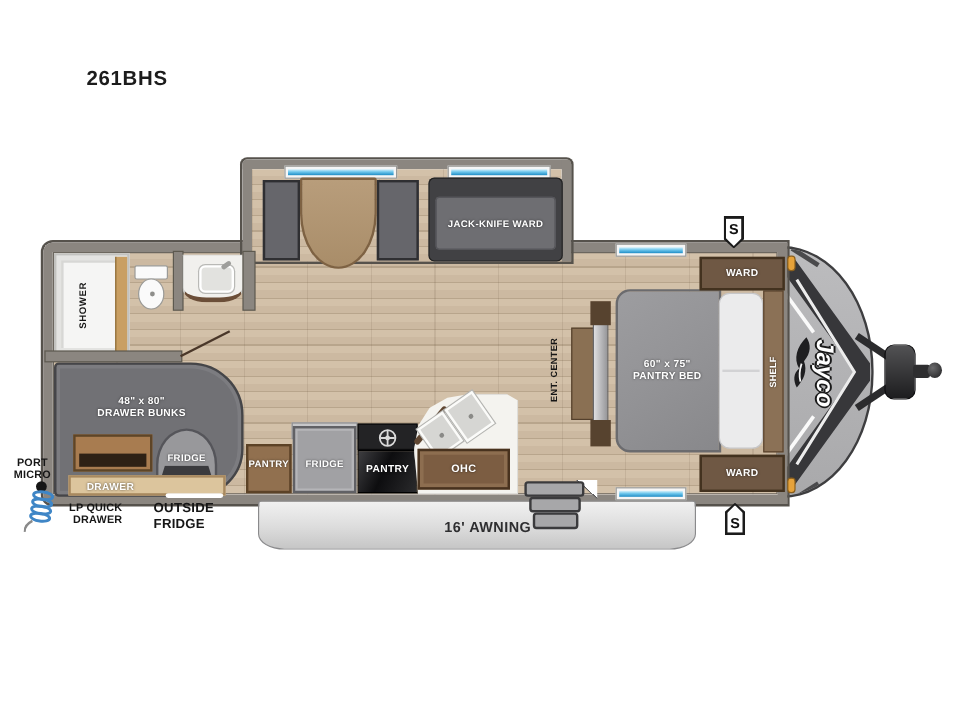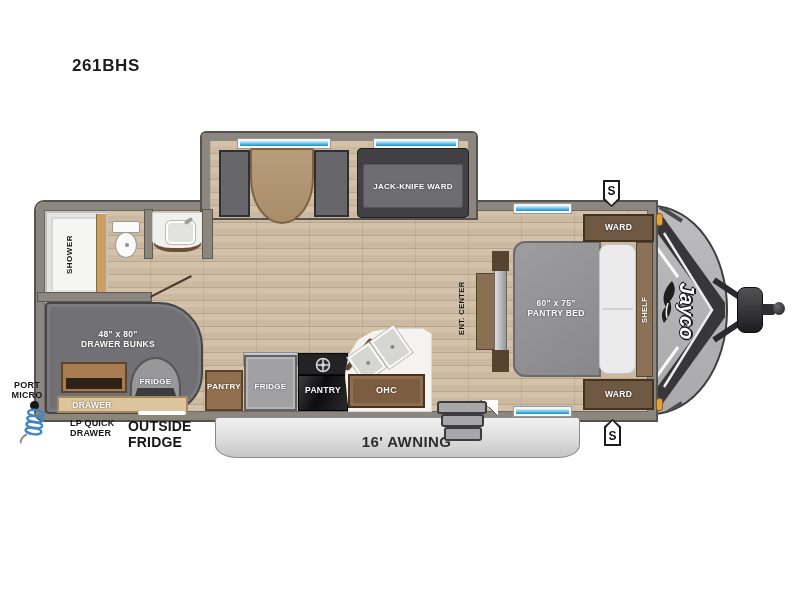--- a/index.html
+++ b/index.html
@@ -210,21 +210,21 @@
   <div class="window" style="left:513px;top:406px;width:59px;height:11px;">
       <div class="glass"></div>
     </div>
 
   <div class="abs" style="left:656px;top:213px;width:7px;height:13px;background:#e6a23a;border:1px solid #8a5f1d;border-radius:3px;box-sizing:border-box;"></div>
   <div class="abs" style="left:656px;top:398px;width:7px;height:13px;background:#e6a23a;border:1px solid #8a5f1d;border-radius:3px;box-sizing:border-box;"></div>
 
   <div class="abs" style="left:215px;top:417px;width:365px;height:41px;border:1.5px solid #8a8a8c;box-sizing:border-box;
               background:linear-gradient(180deg,#f1f1f1 0%,#dcdcdc 55%,#c6c6c6 100%);
               border-radius:3px 3px 22px 22px / 3px 3px 13px 13px;"></div>
-  <div class="lbl-dark" style="left:215px;top:433px;width:383px;font-size:15px;color:#2e2e30;letter-spacing:.4px;">16' AWNING</div>
+  <div class="lbl-dark" style="left:215px;top:433px;width:383px;font-size:12px;color:#2e2e30;letter-spacing:.4px;">16' AWNING</div>
 
   <div class="abs" style="left:480px;top:400px;width:18px;height:16px;
               background:linear-gradient(to top right,#ffffff 46%,#5a5a5c 46% 53%,#ffffff 53%);
               clip-path:polygon(0 0,100% 0,100% 100%);"></div>
   <div class="step" style="left:437px;top:401px;width:50px;height:13px;"></div>
   <div class="step" style="left:441px;top:414px;width:43px;height:13px;"></div>
   <div class="step" style="left:444px;top:427px;width:38px;height:14px;"></div>
 
   <div class="abs" style="left:138px;top:411px;width:48px;height:4px;background:#fff;border-radius:2px;"></div>
 
@@ -234,26 +234,26 @@
   </div>
   <div class="abs" style="left:30px;top:401px;width:9px;height:9px;border-radius:50%;background:#161616;"></div>
 
   <svg class="abs" style="left:22px;top:408px;transform:rotate(8deg);" width="24" height="38" viewBox="0 0 24 38">
     <ellipse cx="12" cy="5" rx="8" ry="3.2" stroke="#3f86c6" stroke-width="2.4" fill="none"></ellipse>
     <ellipse cx="12" cy="11" rx="8" ry="3.2" stroke="#3f86c6" stroke-width="2.4" fill="none"></ellipse>
     <ellipse cx="12" cy="17" rx="8" ry="3.2" stroke="#3f86c6" stroke-width="2.4" fill="none"></ellipse>
     <ellipse cx="12" cy="23" rx="8" ry="3.2" stroke="#3f86c6" stroke-width="2.4" fill="none"></ellipse>
     <path d="M6,27 C2,30 0,33 1,37" stroke="#8a8a8a" stroke-width="2" fill="none"></path>
   </svg>
-  <div class="lbl-dark" style="left:46px;top:418px;width:56px;font-size:9px;text-align:left;margin-left:24px;">
+  <div class="lbl-dark" style="left:46px;top:418px;width:56px;font-size:9px;text-align:right;">
     <span>LP QUICK</span><br>
     <span>DRAWER</span>
   </div>
 
-  <div class="lbl-dark" style="left:128px;top:418px;width:52px;font-size:14px;text-align:center;">
+  <div class="lbl-dark" style="left:128px;top:418px;width:52px;font-size:11px;text-align:left;">
     <span>OUTSIDE</span><br>
     <span>FRIDGE</span>
   </div>
 
   <div class="badge down" style="left:603px;top:180px;">
     <div class="inner">
         <span>S</span>
       </div>
   </div>
   <div class="badge up" style="left:604px;top:419px;">

